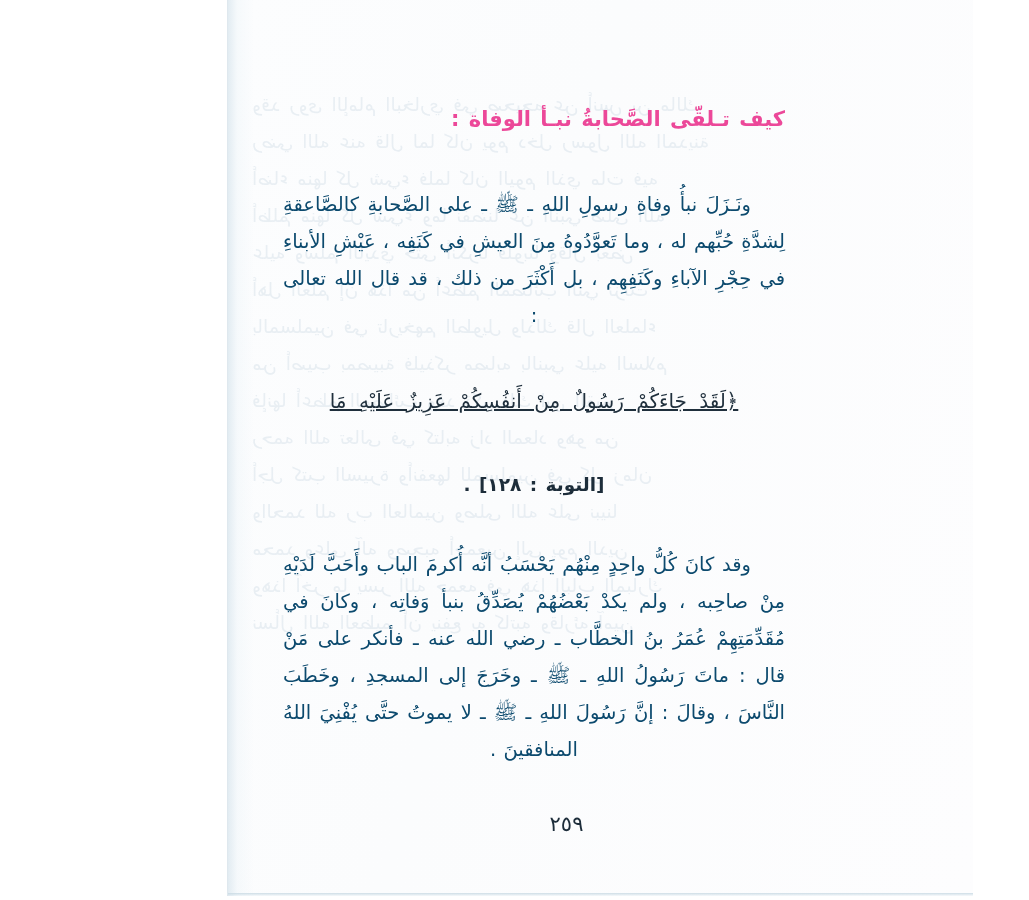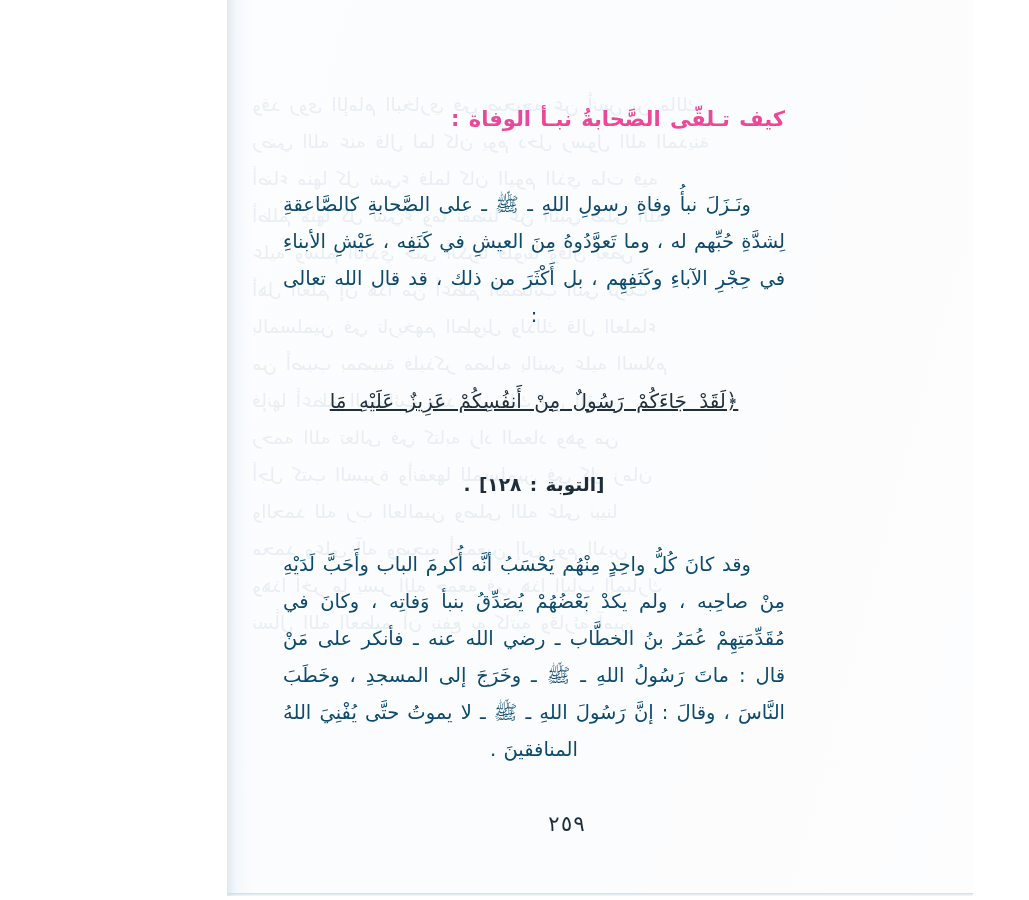--- a/index.html
+++ b/index.html
@@ -161,21 +161,21 @@
   
   .folio {
     position: absolute;
     left: 0;
     top: 812px;
     width: 1029px;
     text-align: center;
     font-size: 21px;
     letter-spacing: 1px;
     color: #1d2d3a;
-    font-family: Liberation Mono, monospace;
+    font-family: Liberation Sans, sans-serif;
   }
   .folio-inner {
     display: inline-block;
     position: relative;
     right: -52px;  
   }
 </style>
 </head>
 <body>
 

